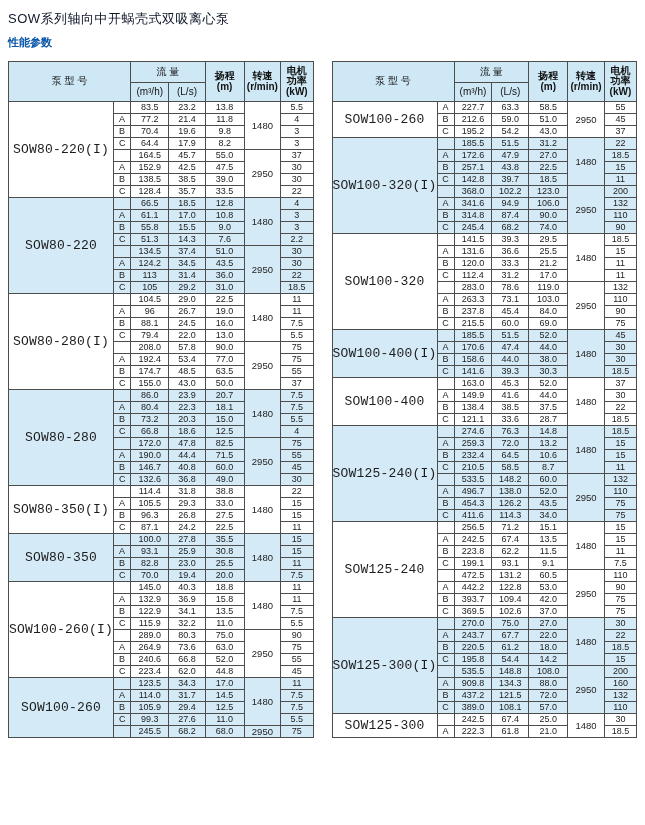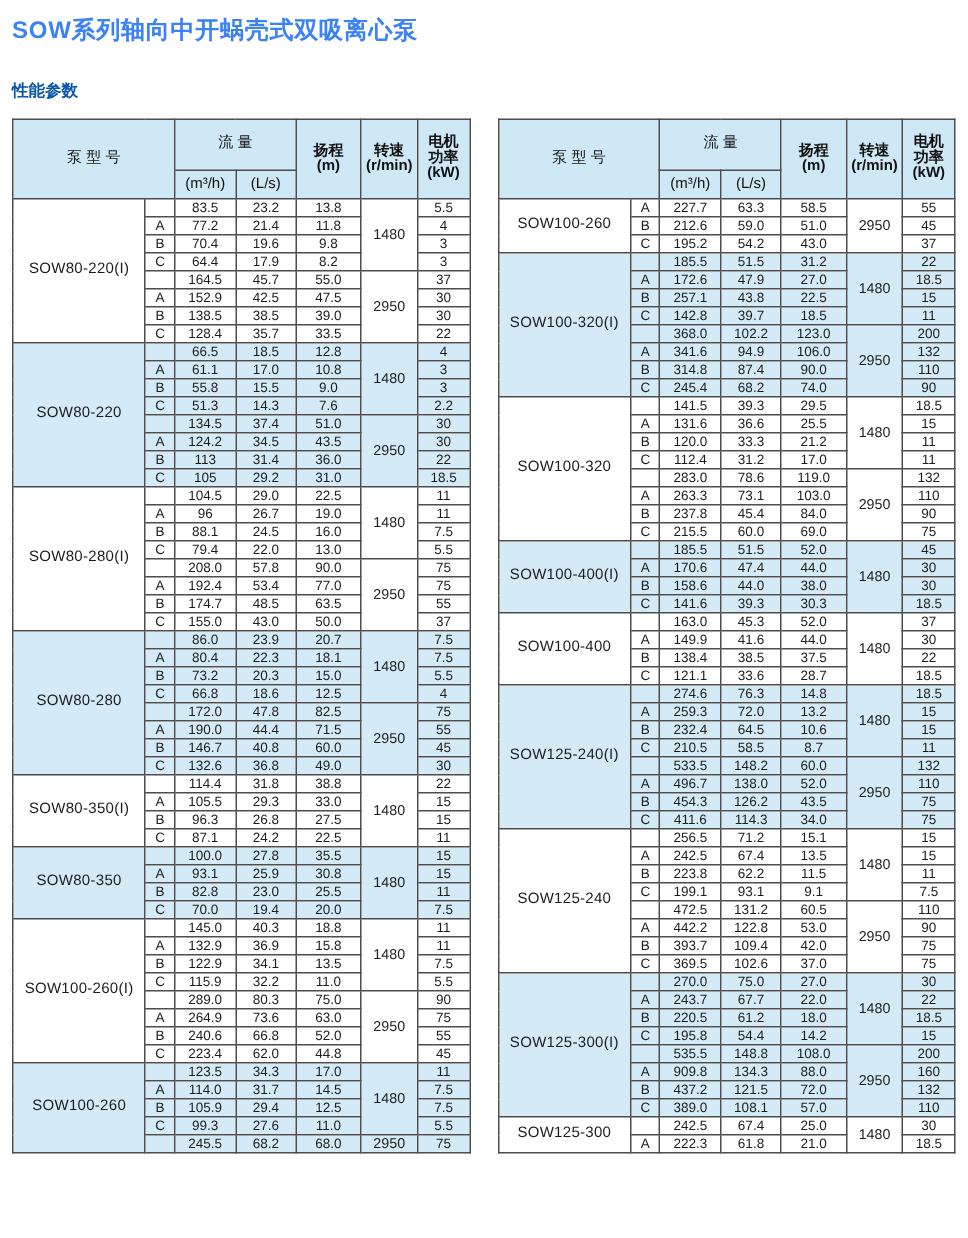--- a/index.html
+++ b/index.html
@@ -5,26 +5,26 @@
   * { box-sizing: border-box; }
   html, body { margin: 0; padding: 0; }
   body {
     width: 645px; height: 825px;
     background: #ffffff;
     font-family: "Liberation Sans", "DejaVu Sans", sans-serif;
     color: #222;
   }
   .page { padding: 6px 8px 0 8px; }
   .title {
-    font-size: 16px; font-weight: bold; color: #3b82f6;
+    font-size: 13px; font-weight: normal; color: #0f172a;
     letter-spacing: 0.5px; margin: 4px 0 0 0;
   }
   .subtitle {
     font-size: 11px; font-weight: bold; color: #0a56a8;
-    margin-top: 22px;
+    margin-top: 7px;
   }
   .tables { display: flex; gap: 18px; margin-top: 11px; }
   table { border-collapse: collapse; table-layout: fixed; }
   th, td {
     border: 1px solid #4d4d4d;
     font-size: 9px;
     text-align: center;
     vertical-align: middle;
     padding: 0;
     height: 12px;
@@ -32,24 +32,24 @@
     font-weight: normal;
     color: #1c1c1c;
     overflow: hidden;
     white-space: nowrap;
   }
   thead th {
     background: #cfe8f6;
     font-size: 10px;
     color: #111;
   }
-  thead tr.r1 th { height: 34px; }
+  thead tr.r1 th { height: 21px; }
   thead tr.r2 th { height: 19px; }
   th .ln { display: block; font-weight: bold; }
-  td.model { font-size: 10px; letter-spacing: 0.2px; }
+  td.model { font-size: 13px; letter-spacing: 0.2px; font-family: Liberation Mono, monospace; }
   td.speed { font-size: 9.5px; }
   tr.shaded td { background: #d4eaf6; }
   table { background: #ffffff; }
 </style>
 </head>
 <body>
 
 <div class="page">
   <div class="title">SOW系列轴向中开蜗壳式双吸离心泵</div>
   <div class="subtitle">性能参数</div>

